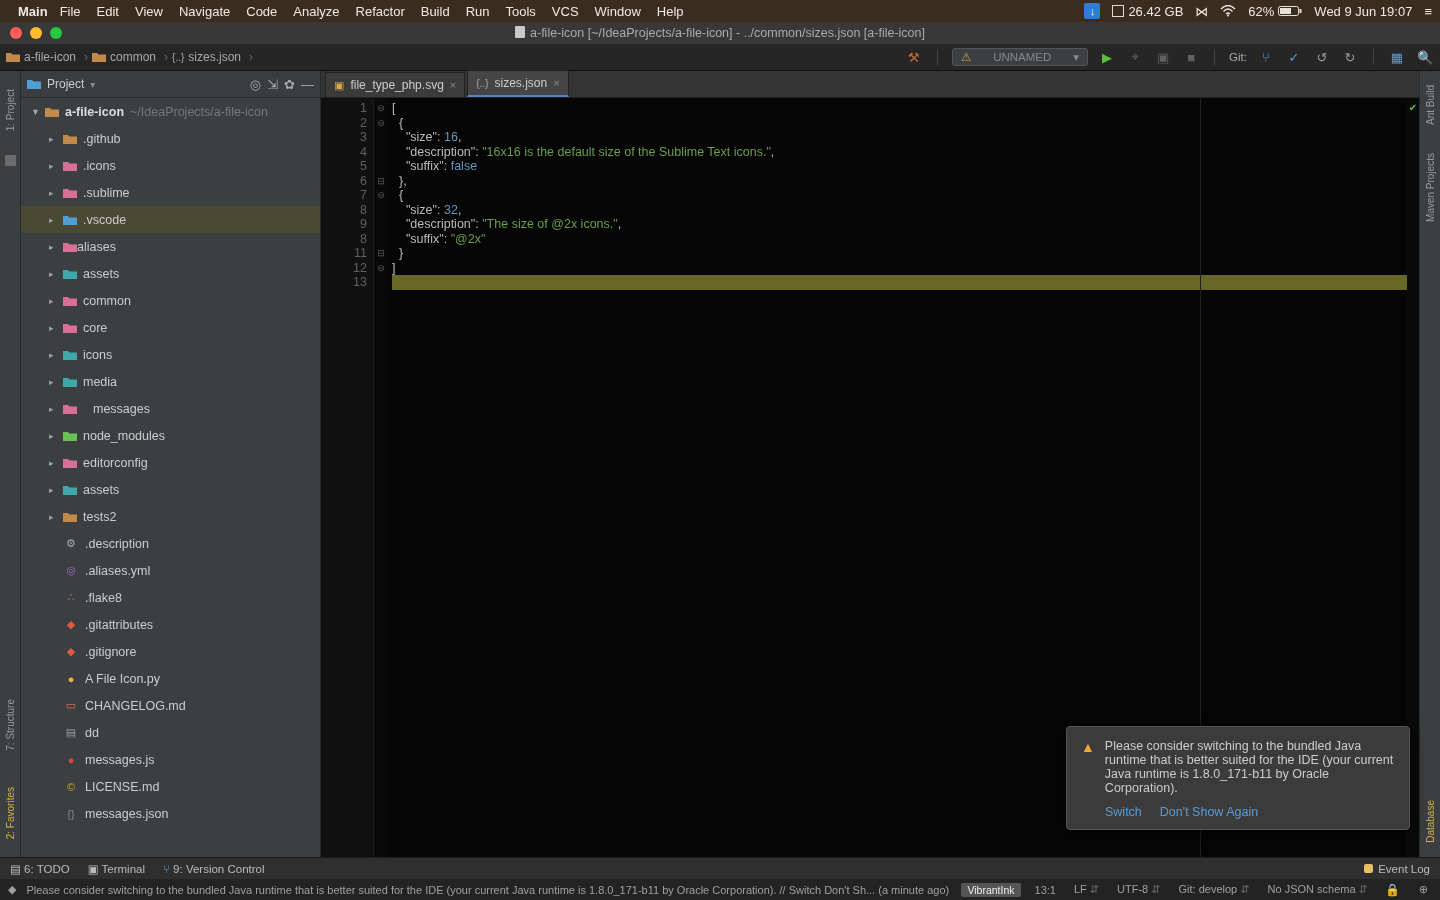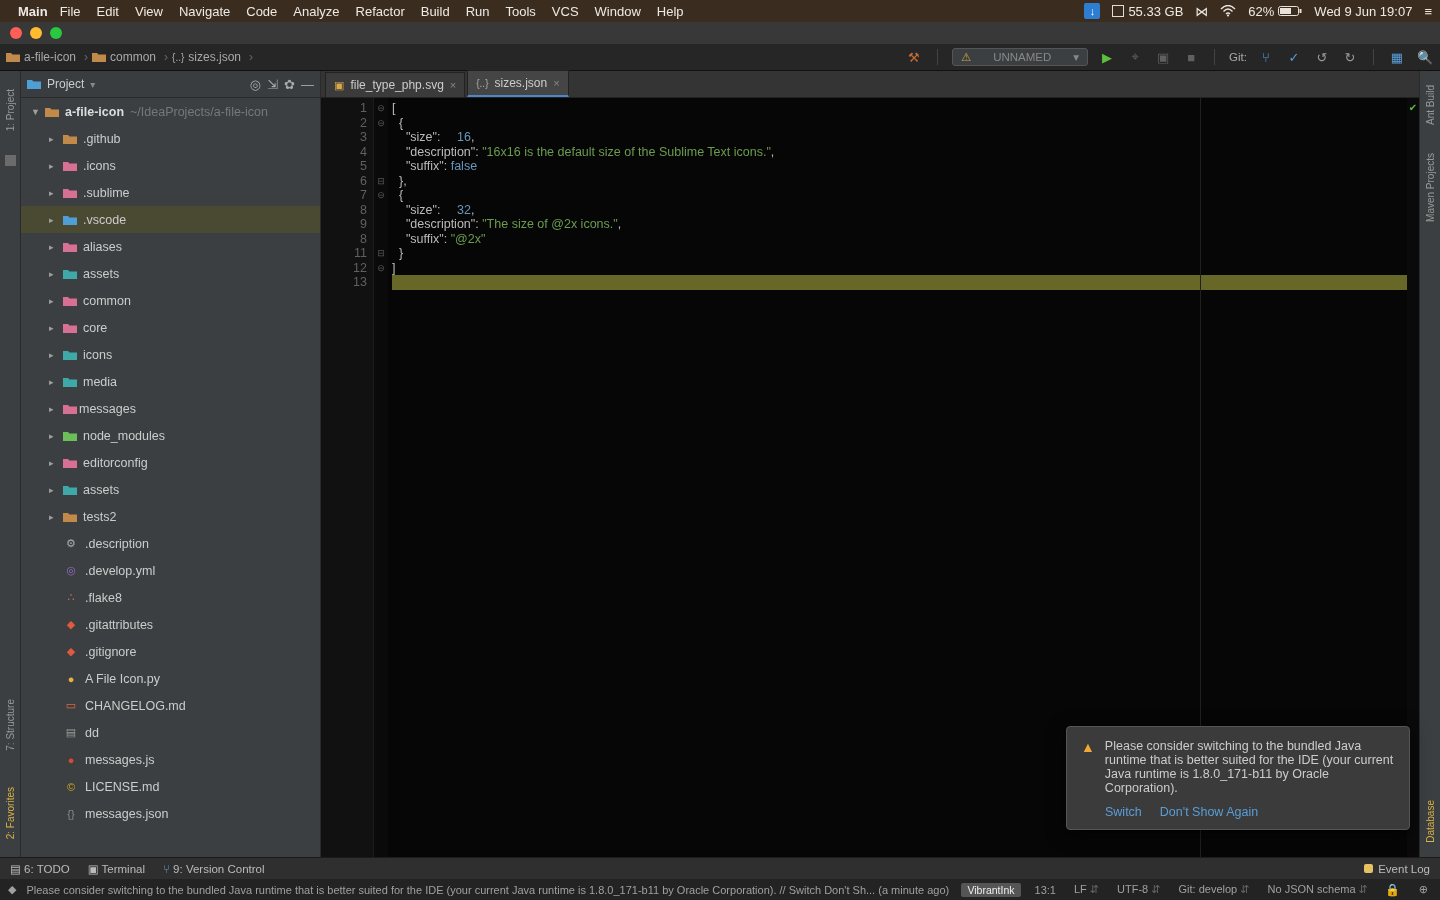--- a/index.html
+++ b/index.html
@@ -77,21 +77,21 @@
   .tab .close{color:#888;font-size:11px;}
   .code{flex:1;display:flex;background:#060606;font-family:Menlo,Consolas,monospace;font-size:12.5px;line-height:14.5px;position:relative;}
   .gut{width:53px;background:#111;color:#606060;text-align:right;padding:3px 6px 0 0;border-right:1px solid #1c1c1c;}
   .gut div{height:14.5px;}
   .fold{width:14px;background:#0a0a0a;padding-top:3px;}
   .fold div{height:14.5px;color:#555;font-size:9px;text-align:center;}
   .src{flex:1;padding:3px 0 0 4px;position:relative;}
   .src .line{height:14.5px;white-space:pre;}
   .src .cur{background:var(--accent-olive);}   
   .s{color:var(--accent-green);}
-  .n{color:var(--accent-num);margin-left:13px;}
+  .n{color:var(--accent-num);}
   .b{color:var(--accent-num);}
   .p{color:#bbb;}
   .q{color:#bbb;}
   .right-margin{position:absolute;top:0;bottom:0;left:812px;width:1px;background:#202020;}
   .err-strip{width:12px;background:#0a0a0a;}
   .err-strip .ok{color:#5cbf3a;font-size:10px;text-align:center;margin-top:3px;}
   
   .notif{position:absolute;right:30px;bottom:70px;width:344px;background:#3b3b3b;border:1px solid #555;border-radius:4px;padding:12px 14px 10px 14px;font-size:12.5px;color:#ccc;box-shadow:0 4px 18px rgba(0,0,0,.6);}
   .notif .row1{display:flex;gap:10px;}
   .notif .warn{color:#f0a837;font-size:14px;}
@@ -115,21 +115,21 @@
 <body>
 
 <div class="macbar">
   <span class="apple"></span>
   <span class="appname">Main</span>
   <span id="mac-menus"><span class="mitem">File</span><span class="mitem">Edit</span><span class="mitem">View</span><span class="mitem">Navigate</span><span class="mitem">Code</span><span class="mitem">Analyze</span><span class="mitem">Refactor</span><span class="mitem">Build</span><span class="mitem">Run</span><span class="mitem">Tools</span><span class="mitem">VCS</span><span class="mitem">Window</span><span class="mitem">Help</span></span>
   <span class="spacer"></span>
   <span class="ritem" style="background:#2d7dd2;color:#fff;width:16px;height:16px;justify-content:center;border-radius:2px;font-size:11px;">↓</span>
   <span class="ritem">
       <span style="display:inline-block;width:12px;height:12px;border:1px solid #ddd;"></span>
-      <span>55.33 GB</span>
+      <span>26.42 GB</span>
     </span>
   <span class="ritem">⋈</span>
   <span class="ritem">
       <svg width="16" height="12" viewBox="0 0 16 12">
         <path d="M1 4 Q8 -3 15 4 M3.5 6.5 Q8 1.5 12.5 6.5 M6 9 Q8 7 10 9" stroke="#e8e2da" stroke-width="1.4" fill="none"></path>
         <circle cx="8" cy="10.5" r="1.1" fill="#e8e2da"></circle>
       </svg>
     </span>
   <span class="ritem">
       <span>62%</span>
@@ -142,20 +142,21 @@
   <span class="ritem">Wed 9 Jun  19:07</span>
   <span class="ritem">≡</span>
 </div>
 
 <div class="wintitle">
   <div class="traffic">
     <span class="tl-r"></span>
     <span class="tl-y"></span>
     <span class="tl-g"></span>
   </div>
+  <div class="title"><span class="ficon"></span><span>a-file-icon [~/IdeaProjects/a-file-icon] - ../common/sizes.json [a-file-icon]</span></div>
 </div>
 
 <div class="navbar">
   <span class="crumb">
       <svg class="folder-svg" viewBox="0 0 14 12">
         <path d="M0 2h5l1.5 1.5H14V11H0z" fill="#c28a4a"></path>
       </svg>
       <span>a-file-icon</span>
     </span>
   <span class="chev">›</span>
@@ -254,21 +255,21 @@
           <svg class="folder-svg" viewBox="0 0 14 12">
             <path d="M0 2h5l1.5 1.5H14V11H0z" fill="#4f9fd6"></path>
           </svg>
           <span style="margin-left:6px;">.vscode</span>
         </div>
         <div class="trow" style="padding-left: 28px;">
           <span class="arr">▸</span>
           <svg class="folder-svg" viewBox="0 0 14 12">
             <path d="M0 2h5l1.5 1.5H14V11H0z" fill="#d87093"></path>
           </svg>
-          <span style="margin-left:6px;">aliases</span>
+          <span style="">aliases</span>
         </div>
         <div class="trow" style="padding-left: 28px;">
           <span class="arr">▸</span>
           <svg class="folder-svg" viewBox="0 0 14 12">
             <path d="M0 2h5l1.5 1.5H14V11H0z" fill="#3fa8a8"></path>
           </svg>
           <span style="margin-left:6px;">assets</span>
         </div>
         <div class="trow" style="padding-left: 28px;">
           <span class="arr">▸</span>
@@ -296,21 +297,21 @@
           <svg class="folder-svg" viewBox="0 0 14 12">
             <path d="M0 2h5l1.5 1.5H14V11H0z" fill="#3fa8a8"></path>
           </svg>
           <span style="margin-left:6px;">media</span>
         </div>
         <div class="trow" style="padding-left: 28px;">
           <span class="arr">▸</span>
           <svg class="folder-svg" viewBox="0 0 14 12">
             <path d="M0 2h5l1.5 1.5H14V11H0z" fill="#d87093"></path>
           </svg>
-          <span style="margin-left:2px;">messages</span>
+          <span style="margin-left:16px;">messages</span>
         </div>
         <div class="trow" style="padding-left: 28px;">
           <span class="arr">▸</span>
           <svg class="folder-svg" viewBox="0 0 14 12">
             <path d="M0 2h5l1.5 1.5H14V11H0z" fill="#6bbf59"></path>
           </svg>
           <span style="margin-left:6px;">node_modules</span>
         </div>
         <div class="trow" style="padding-left: 28px;">
           <span class="arr">▸</span>
@@ -332,21 +333,21 @@
             <path d="M0 2h5l1.5 1.5H14V11H0z" fill="#c28a4a"></path>
           </svg>
           <span style="margin-left:6px;">tests2</span>
         </div>
         <div class="trow" style="padding-left: 42px;">
           <span class="ficon" style="color:#aaa;">⚙</span>
           <span>.description</span>
         </div>
         <div class="trow" style="padding-left: 42px;">
           <span class="ficon" style="color:#9b6bd1;">◎</span>
-          <span>.develop.yml</span>
+          <span>.aliases.yml</span>
         </div>
         <div class="trow" style="padding-left: 42px;">
           <span class="ficon" style="color:#cc7164;">∴</span>
           <span>.flake8</span>
         </div>
         <div class="trow" style="padding-left: 42px;">
           <span class="ficon" style="color:#e05a3f;">◆</span>
           <span>.gitattributes</span>
         </div>
         <div class="trow" style="padding-left: 42px;">

